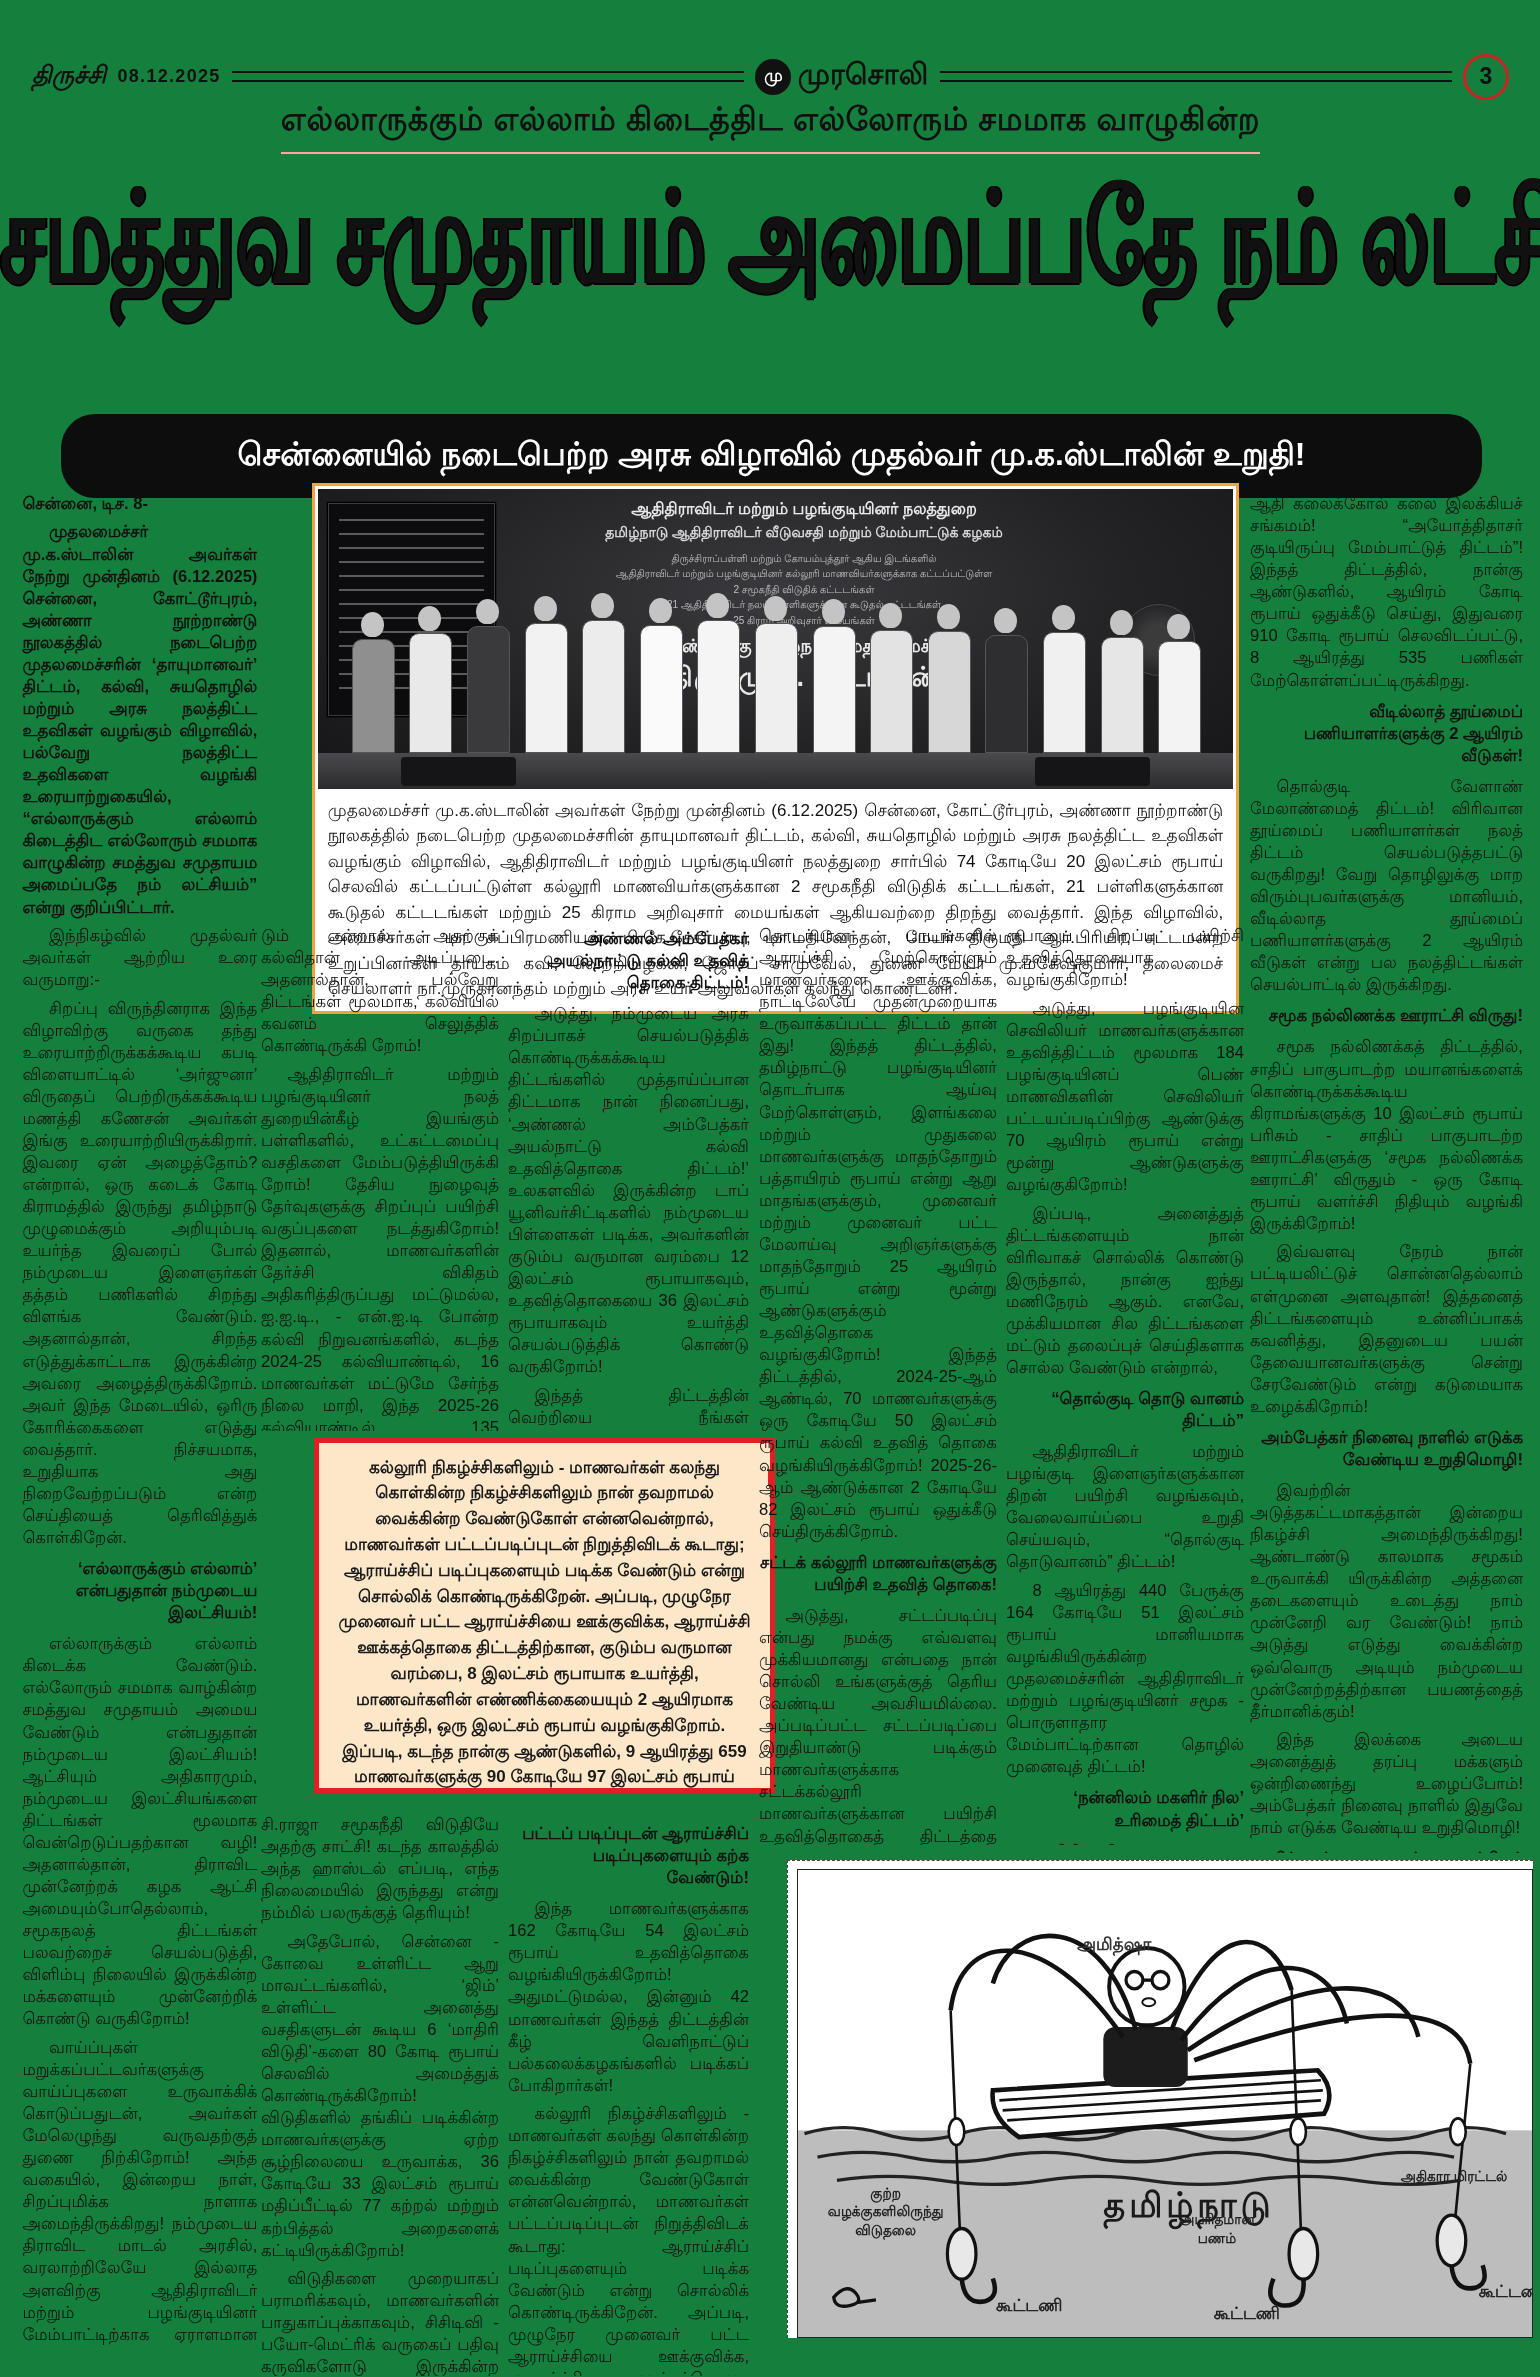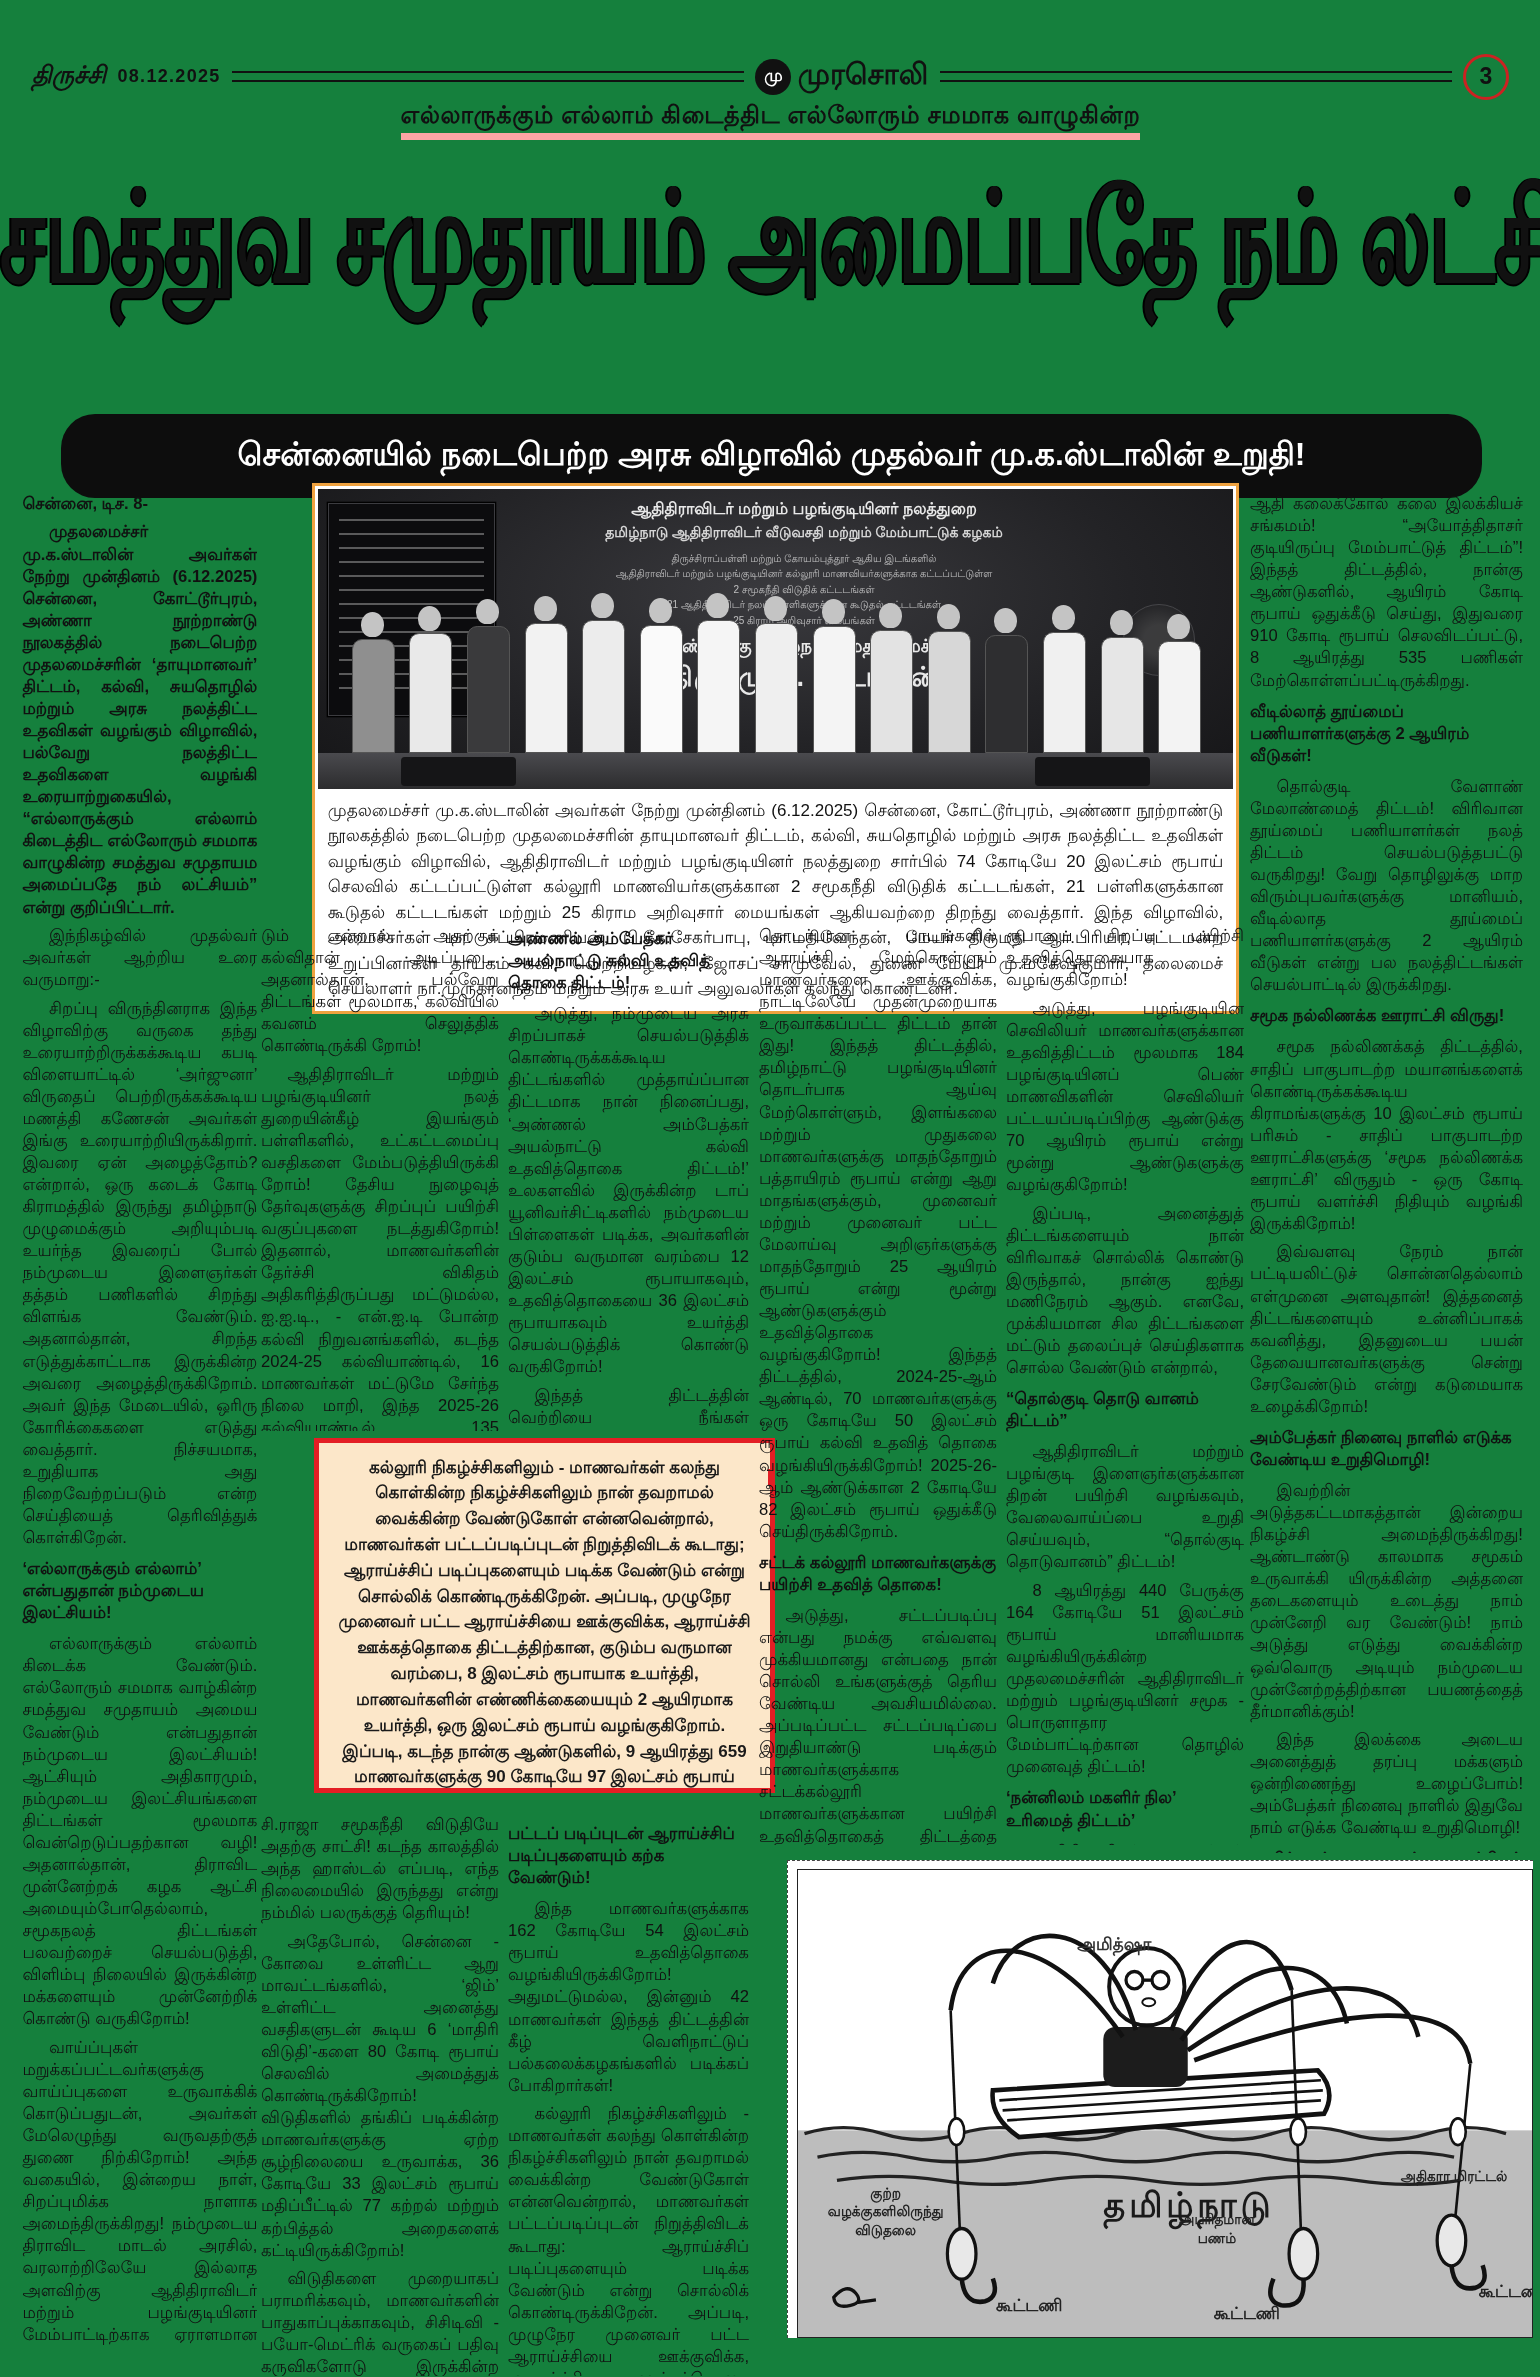--- a/index.html
+++ b/index.html
@@ -12,37 +12,37 @@
   .mdate{font-size:18px;font-weight:800;letter-spacing:1.3px;}
   .rule{flex:1;height:7.7px;border-top:2.6px solid #111;border-bottom:2.6px solid #111;}
   .logo-wrap{display:flex;align-items:center;gap:6.4px;}
   .logo-disc{width:36px;height:36px;border-radius:50%;background:#111;color:#fff;
              display:flex;align-items:center;justify-content:center;font-size:16.6px;font-weight:800;}
   .logo-name{font-size:29px;font-weight:800;}
   .pageno{width:40px;height:40px;border-radius:50%;border:3.8px solid #cc2222;
           display:flex;align-items:center;justify-content:center;font-size:23px;font-weight:800;}
   
   .strapline{position:absolute;top:101px;left:0;right:0;text-align:center;}
-  .strapline span{display:inline-block;font-size:24px;font-weight:900;letter-spacing:0.6px;
-                  padding-bottom:1px;border-bottom:7px solid #fca5a5;white-space:nowrap;}
+  .strapline span{display:inline-block;font-size:32px;font-weight:900;letter-spacing:0.6px;
+                  padding-bottom:10px;border-bottom:2px solid #fca5a5;white-space:nowrap;}
   .headline{position:absolute;top:171px;left:0;right:0;text-align:center;
             font-size:82px;font-weight:900;line-height:1.05;white-space:nowrap;
             transform:scaleY(1.55);transform-origin:center top;
             text-shadow:1.9px 0 0 #000,-1.9px 0 0 #000,0 1.3px 0 #000;}
   .banner{position:absolute;top:414px;left:61px;width:1421px;height:84px;background:#0d0d0d;
           border-radius:34px;color:#fff;display:flex;align-items:center;justify-content:center;}
   .banner span{font-size:32px;font-weight:800;white-space:nowrap;}
   
   .col{position:absolute;font-size:16.6px;line-height:1.33;text-align:justify;overflow:hidden;}
   .b{margin:0 0 6.4px 0;}
   .b.dateline{font-weight:800;}
   .b.lead{font-weight:800;text-indent:1.6em;}
   .b.para{text-indent:1.6em;}
   .b.cont{text-indent:0;}
-  .b.subhead{font-weight:900;text-align:left;text-indent:0;margin:9px 0;}
+  .b.subhead{font-weight:900;text-align:right;text-indent:0;margin:9px 0;}
   #col1{left:22.4px;top:493px;width:235px;height:1855px;}
   #col2u{left:261px;top:925px;width:238px;height:506px;}
   #col3u{left:508px;top:919px;width:241px;height:506px;}
   #col2l{left:261px;top:1814px;width:238px;height:562px;}
   #col3l{left:508px;top:1814px;width:241px;height:562px;}
   #col4{left:759px;top:925px;width:238px;height:920px;}
   #col5{left:1006px;top:925px;width:238px;height:920px;}
   #col6{left:1250px;top:493px;width:273px;height:1360px;}
   
   .photo-box{position:absolute;left:312px;top:483px;width:927px;border:3.2px solid #efa23f;

